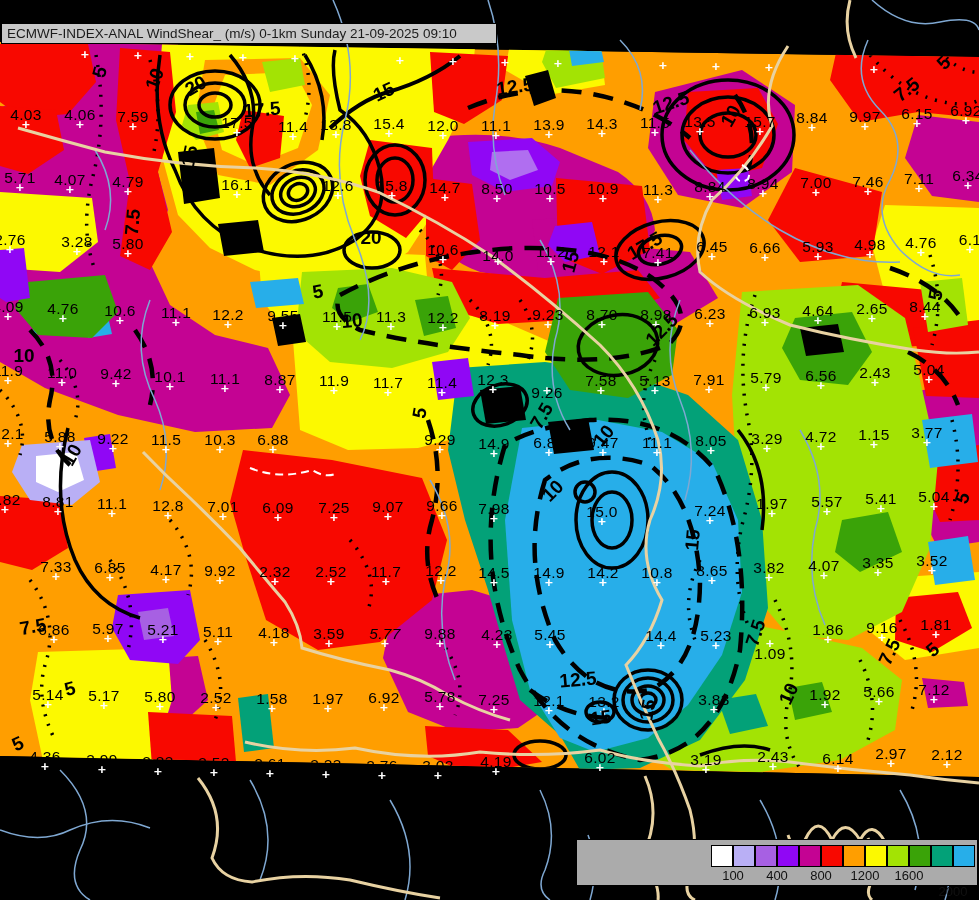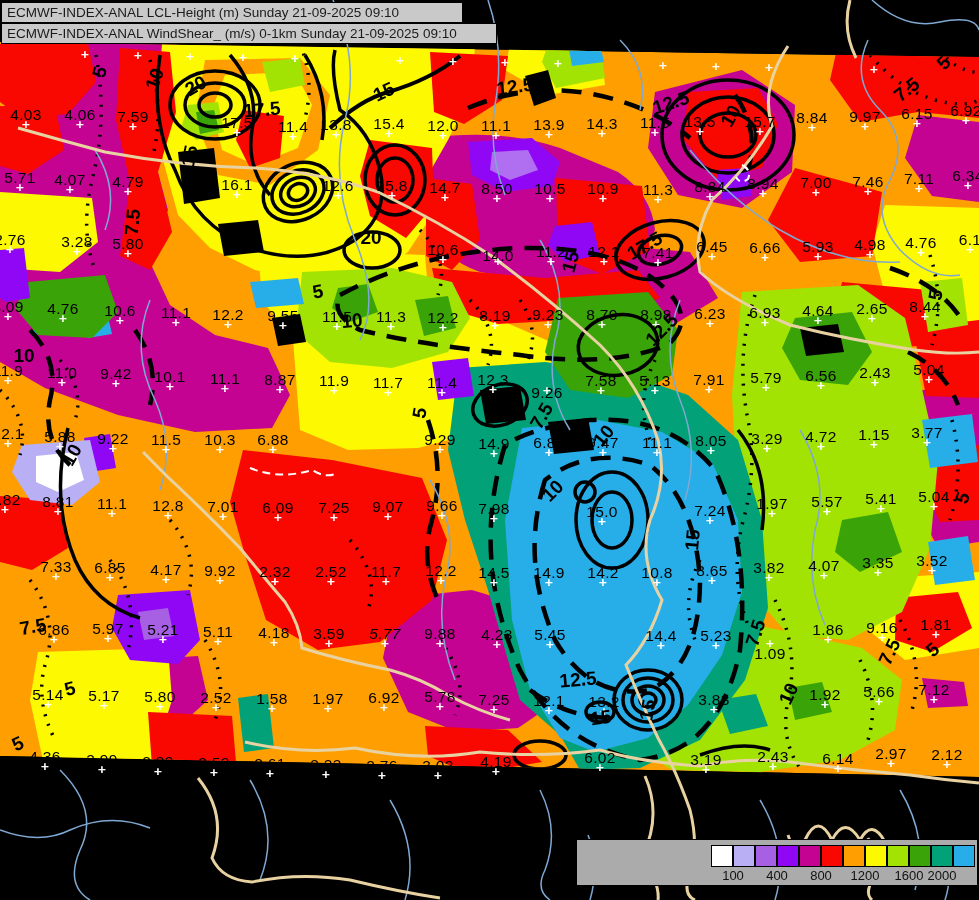--- a/index.html
+++ b/index.html
@@ -664,23 +664,20 @@
       <div class="cl" style="left: 933px; top: 650px; transform: translate(-50%, -50%) rotate(-40deg);">5</div>
       <div class="cl" style="left: 578px; top: 680px; transform: translate(-50%, -50%) rotate(-5deg);">12.5</div>
       <div class="cl" style="left: 601px; top: 718px; transform: translate(-50%, -50%) rotate(-8deg);">15</div>
       <div class="cl" style="left: 648px; top: 710px; transform: translate(-50%, -50%) rotate(-80deg);">15</div>
       <div class="cl" style="left: 789px; top: 694px; transform: translate(-50%, -50%) rotate(-65deg);">10</div>
       <div class="cl" style="left: 33px; top: 627px; transform: translate(-50%, -50%) rotate(-10deg);">7.5</div>
       <div class="cl" style="left: 70px; top: 689px; transform: translate(-50%, -50%) rotate(-15deg);">5</div>
       <div class="cl" style="left: 18px; top: 744px; transform: translate(-50%, -50%) rotate(-25deg);">5</div>
     </div>
 
-<div class="tbar" id="title1">
-  <span>ECMWF-INDEX-ANAL LCL-Height (m) Sunday 21-09-2025 09:10</span>
-</div>
 <div class="tbar" id="title2">
   <span>ECMWF-INDEX-ANAL WindShear_ (m/s) 0-1km Sunday 21-09-2025 09:10</span>
 </div>
 
 <div id="legend">
   <div id="legend-swatches">
         <span class="sw" style="background: rgb(255, 255, 255);"></span>
         <span class="sw" style="background: rgb(185, 175, 245);"></span>
         <span class="sw" style="background: rgb(167, 96, 227);"></span>
         <span class="sw" style="background: rgb(144, 7, 245);"></span>
@@ -692,17 +689,17 @@
         <span class="sw" style="background: rgb(58, 163, 8);"></span>
         <span class="sw" style="background: rgb(3, 161, 120);"></span>
         <span class="sw" style="background: rgb(39, 174, 233);"></span>
       </div>
   <div id="legend-ticks">
         <span class="tick" style="left: 22px;">100</span>
         <span class="tick" style="left: 66px;">400</span>
         <span class="tick" style="left: 110px;">800</span>
         <span class="tick" style="left: 154px;">1200</span>
         <span class="tick" style="left: 198px;">1600</span>
-        <span class="tick" style="left: 231px;">2000</span>
+        <span class="tick" style="left: 242px; margin-top: 16px;">2000</span>
       </div>
 </div>
 
 </div>
 
 </body></html>

